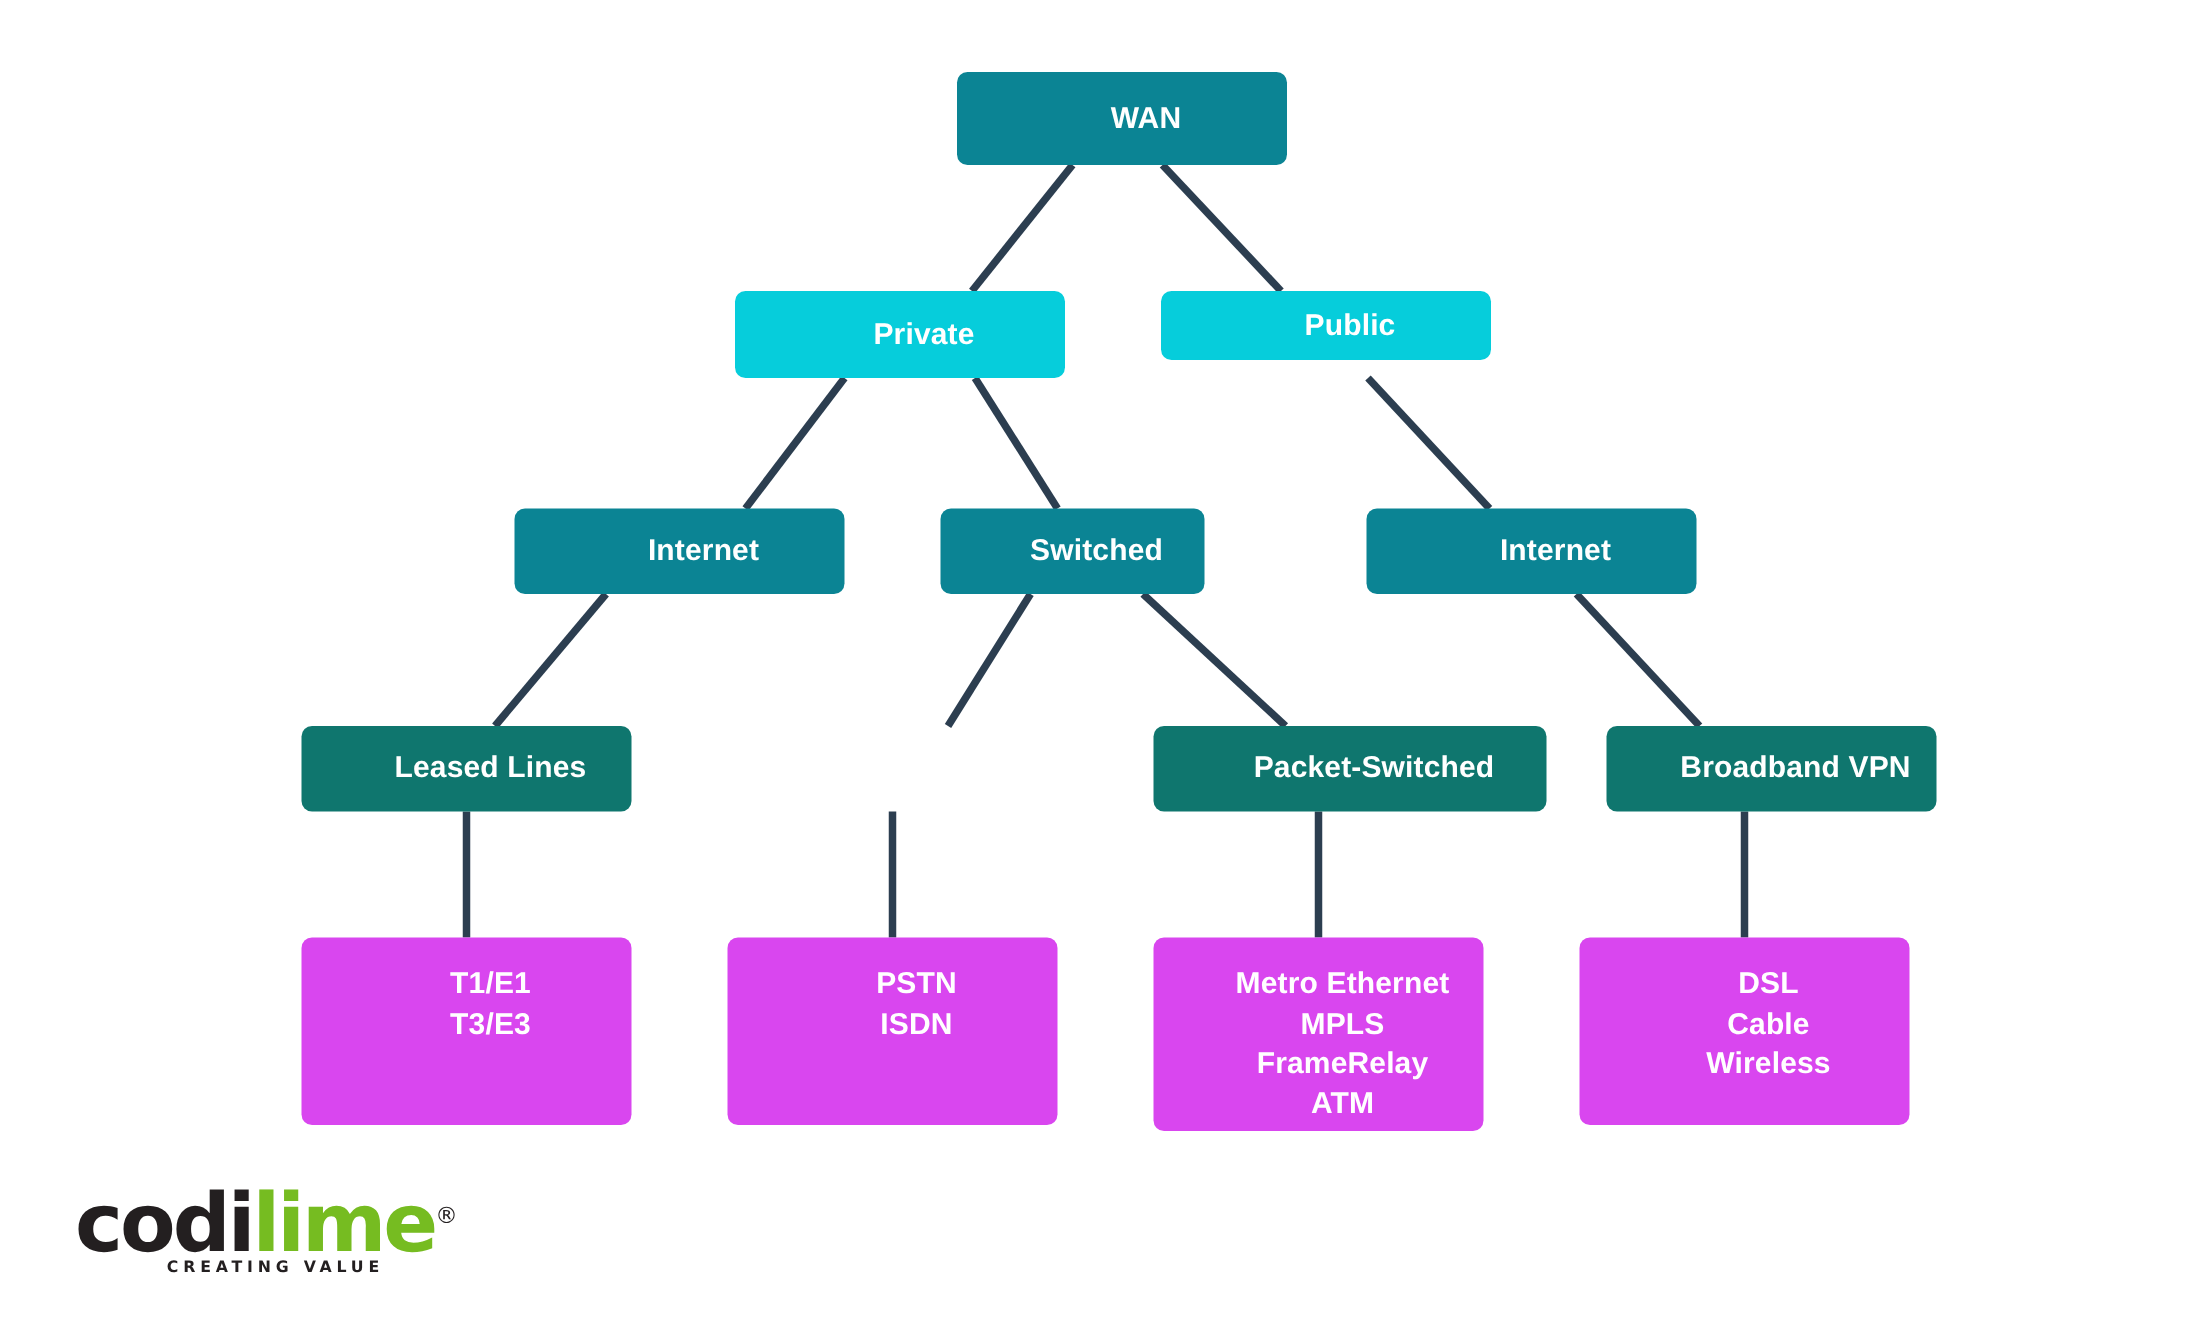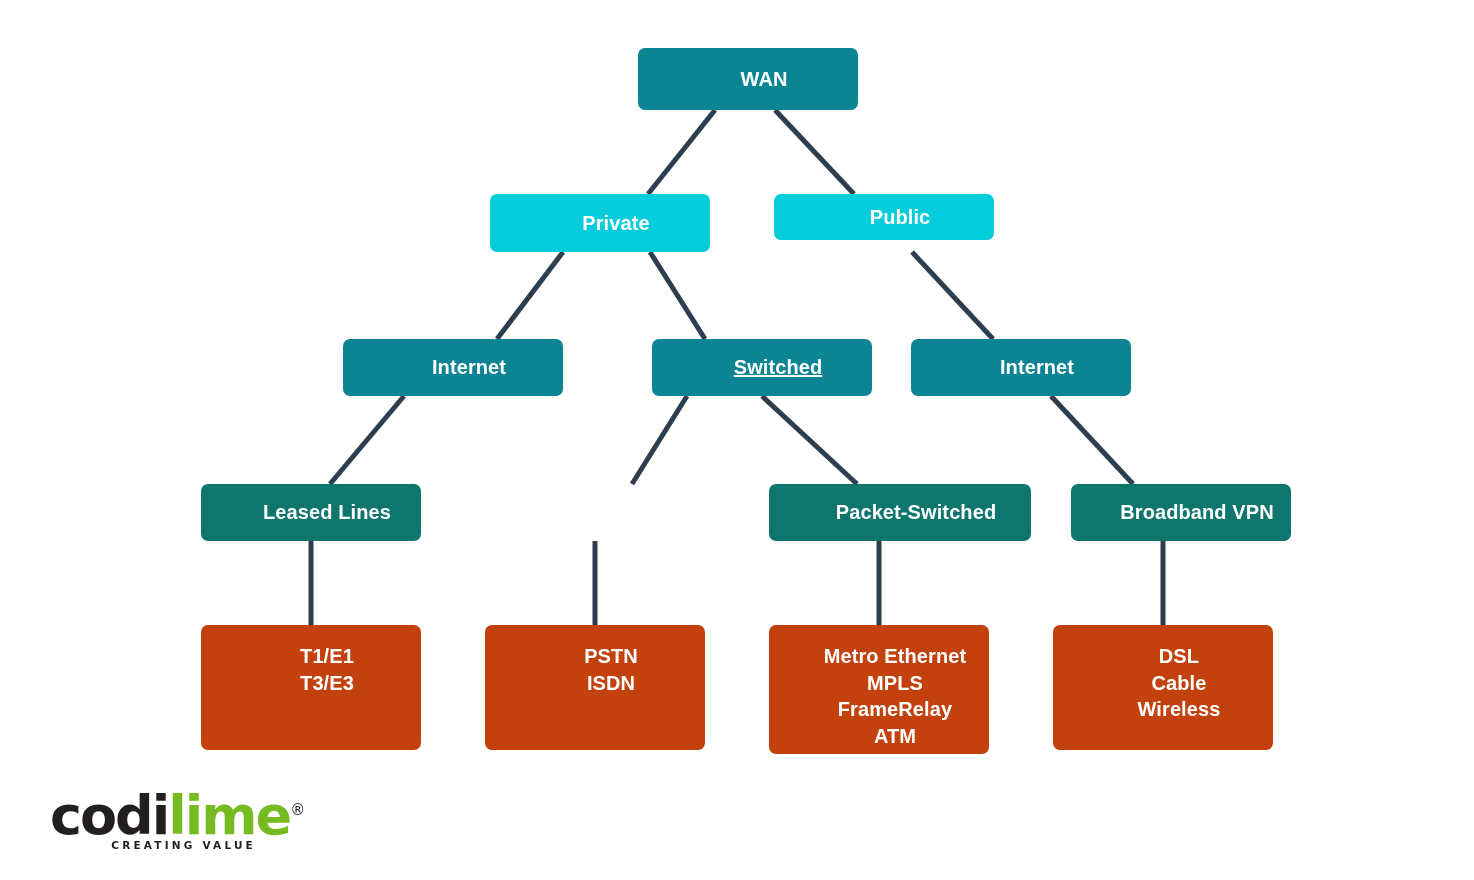--- a/index.html
+++ b/index.html
@@ -40,21 +40,21 @@
     line-height: 1.33;
     letter-spacing: 0.1px;
     z-index: 2;
     padding-left: 32px;
   }
   .node.lvl-root  { background: #0b8494; font-size: 20px; }
   .node.lvl-two   { background: #06cddb; font-size: 20px; }
   .node.lvl-three { background: #0b8494; font-size: 20px; }
   .node.lvl-four  { background: #0f766e; font-size: 20px; }
   .node.leaf {
-    background: #c2410c;
+    background: #d946ef;
     font-size: 20px;
     align-items: flex-start;
     padding-top: 18px;
   }
   .node .label {
     display: block;
     white-space: pre-line;
   }
 
   
@@ -121,21 +121,21 @@
     </div>
     <div class="node lvl-two" style="left: 490px; top: 194px; width: 220px; height: 58px;">
       <span class="label">Private</span>
     </div>
     <div class="node lvl-two" style="left: 774px; top: 194px; width: 220px; height: 46px;">
       <span class="label">Public</span>
     </div>
     <div class="node lvl-three" style="left: 343px; top: 339px; width: 220px; height: 57px;">
       <span class="label">Internet</span>
     </div>
-    <div class="node lvl-three" style="left: 652px; top: 339px; width: 220px; height: 57px; text-decoration: underline;">
+    <div class="node lvl-three" style="left: 627px; top: 339px; width: 176px; height: 57px;">
       <span class="label">Switched</span>
     </div>
     <div class="node lvl-three" style="left: 911px; top: 339px; width: 220px; height: 57px;">
       <span class="label">Internet</span>
     </div>
     <div class="node lvl-four" style="left: 201px; top: 484px; width: 220px; height: 57px;">
       <span class="label">Leased Lines</span>
     </div>
     <div class="node lvl-four" style="left: 769px; top: 484px; width: 262px; height: 57px;">
       <span class="label">Packet-Switched</span>

